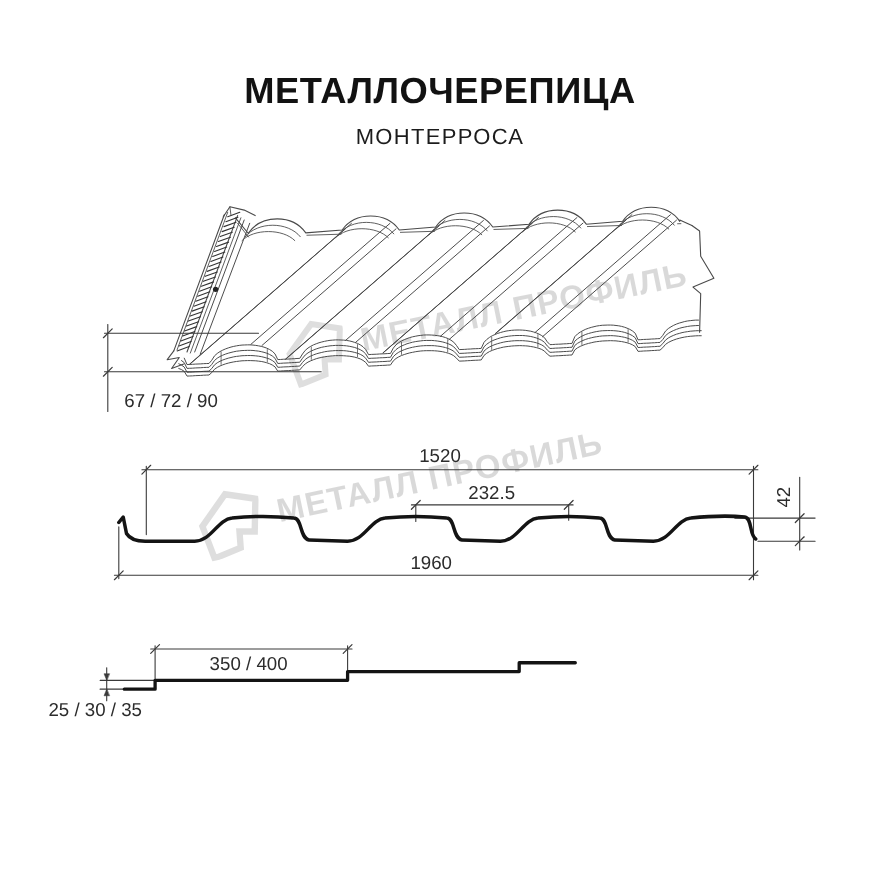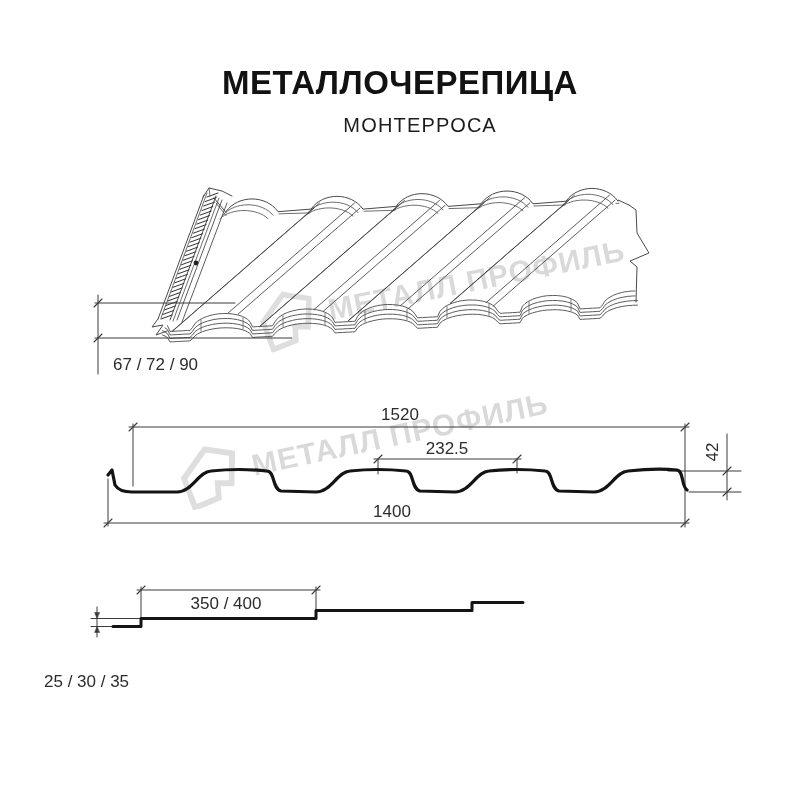--- a/index.html
+++ b/index.html
@@ -2,21 +2,21 @@
 <html><head>
 <meta charset="utf-8">
 <style>
   html,body{margin:0;padding:0;background:#fff;}
   body{width:800px;height:800px;position:relative;overflow:hidden;
        font-family:"Liberation Sans","DejaVu Sans",sans-serif;color:#2c2c2c;}
   .abs{position:absolute;}
   .title{left:400px;top:64px;transform:translateX(-50%);font-size:33px;font-weight:800;
          letter-spacing:.5px;color:#121212;white-space:nowrap;}
   .subtitle{left:400px;top:114px;transform:translateX(-50%);font-size:20px;font-weight:500;
-            letter-spacing:1.2px;color:#1c1c1c;white-space:nowrap;margin-left:20px;}
+            letter-spacing:1.2px;color:#1c1c1c;white-space:nowrap;}
   .dim{font-size:17px;color:#2c2c2c;white-space:nowrap;}
   .dim.c{transform:translateX(-50%);}
   .dim.rot{transform:translate(-50%,-50%) rotate(-90deg);}
   .wm{display:flex;align-items:center;gap:14px;pointer-events:none;}
   .wm-text{font-size:30px;font-weight:700;letter-spacing:1px;color:rgba(0,0,0,0.15);white-space:nowrap;}
   #wm1{left:252px;top:296px;transform:rotate(-11.5deg);transform-origin:0 50%;}
   #wm2{left:172px;top:452px;transform:rotate(-12deg);transform-origin:0 50%;}
   svg.layer{position:absolute;left:0;top:0;}
 </style>
 </head>
@@ -167,16 +167,16 @@
       <path d="M113,626.5 L141,626.5 L141,618.5 L316,618.5 L316,610.5 L472,610.5 L472,602.5 L523,602.5" fill="none" stroke="#141414" stroke-width="3" stroke-linejoin="round" stroke-linecap="round"></path>
     </g>
 </svg>
 
 <div class="abs title">МЕТАЛЛОЧЕРЕПИЦА</div>
 <div class="abs subtitle">МОНТЕРРОСА</div>
 
 <div class="abs dim" style="left:113px;top:355px;">67 / 72 / 90</div>
 <div class="abs dim c" style="left:400px;top:405px;">1520</div>
 <div class="abs dim c" style="left:447px;top:439px;">232.5</div>
-<div class="abs dim c" style="left:392px;top:502px;">1400</div>
+<div class="abs dim c" style="left:392px;top:502px;">1960</div>
 <div class="abs dim rot" style="left:713px;top:452px;">42</div>
 <div class="abs dim c" style="left:226px;top:594px;">350 / 400</div>
-<div class="abs dim" style="left:44px;top:672px;">25 / 30 / 35</div>
+<div class="abs dim" style="left:44px;top:636px;">25 / 30 / 35</div>
 
 </body></html>

